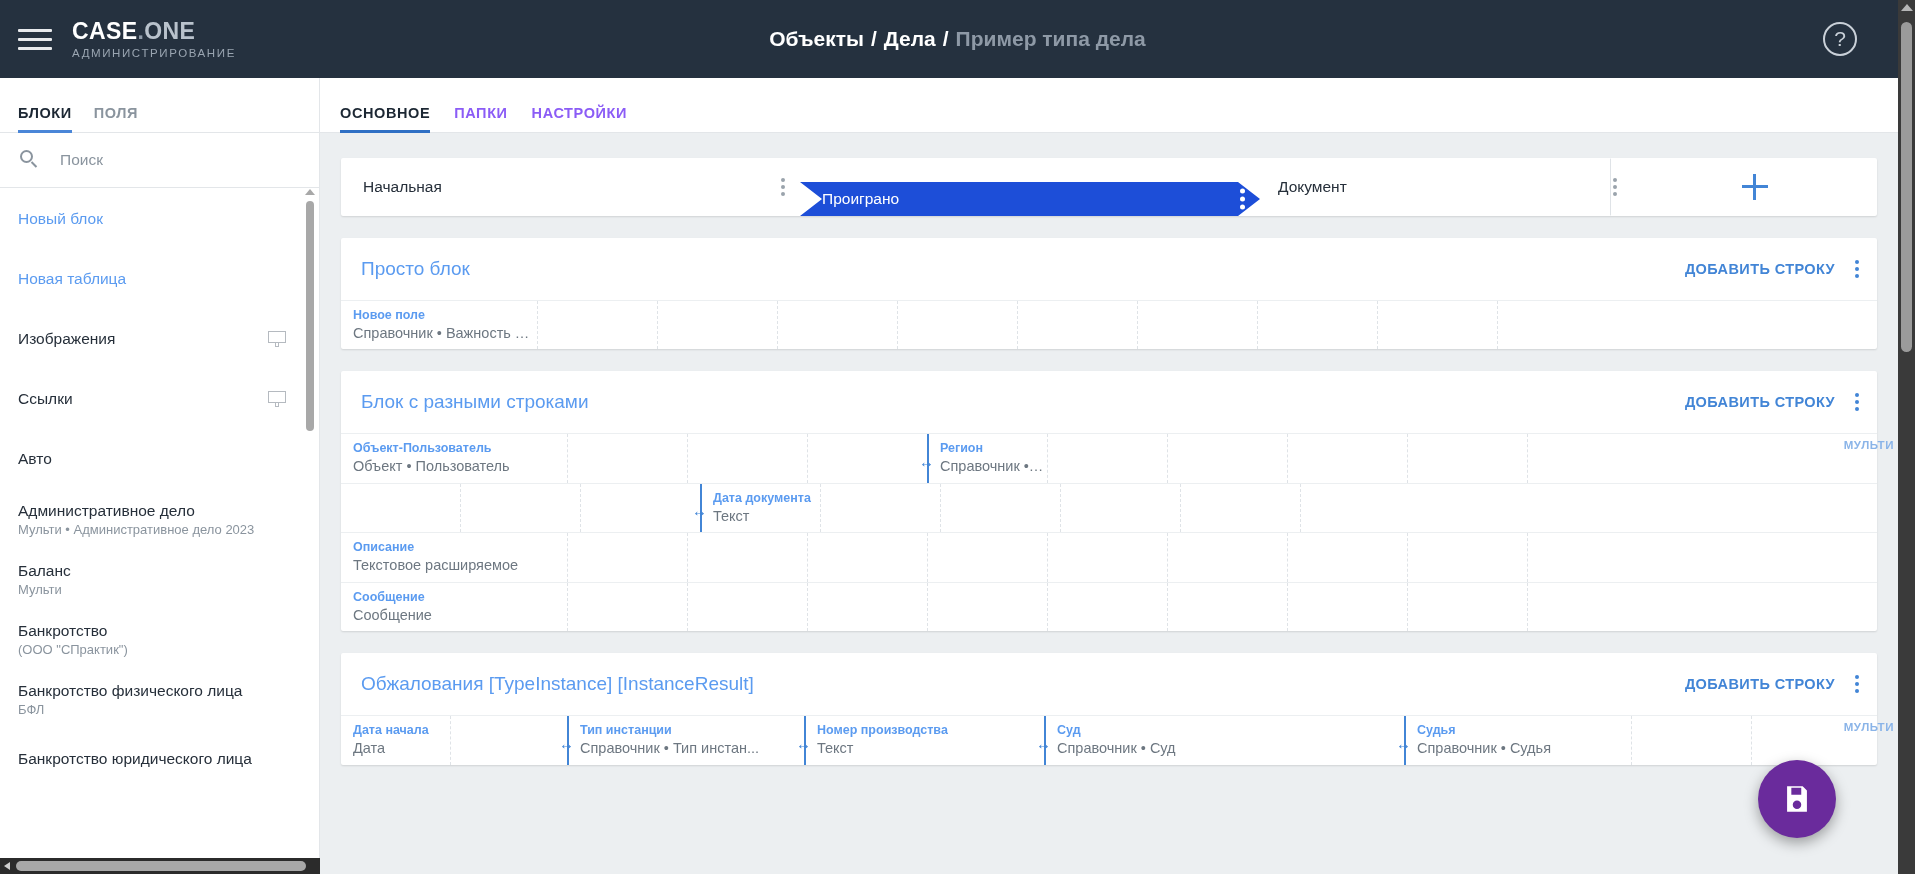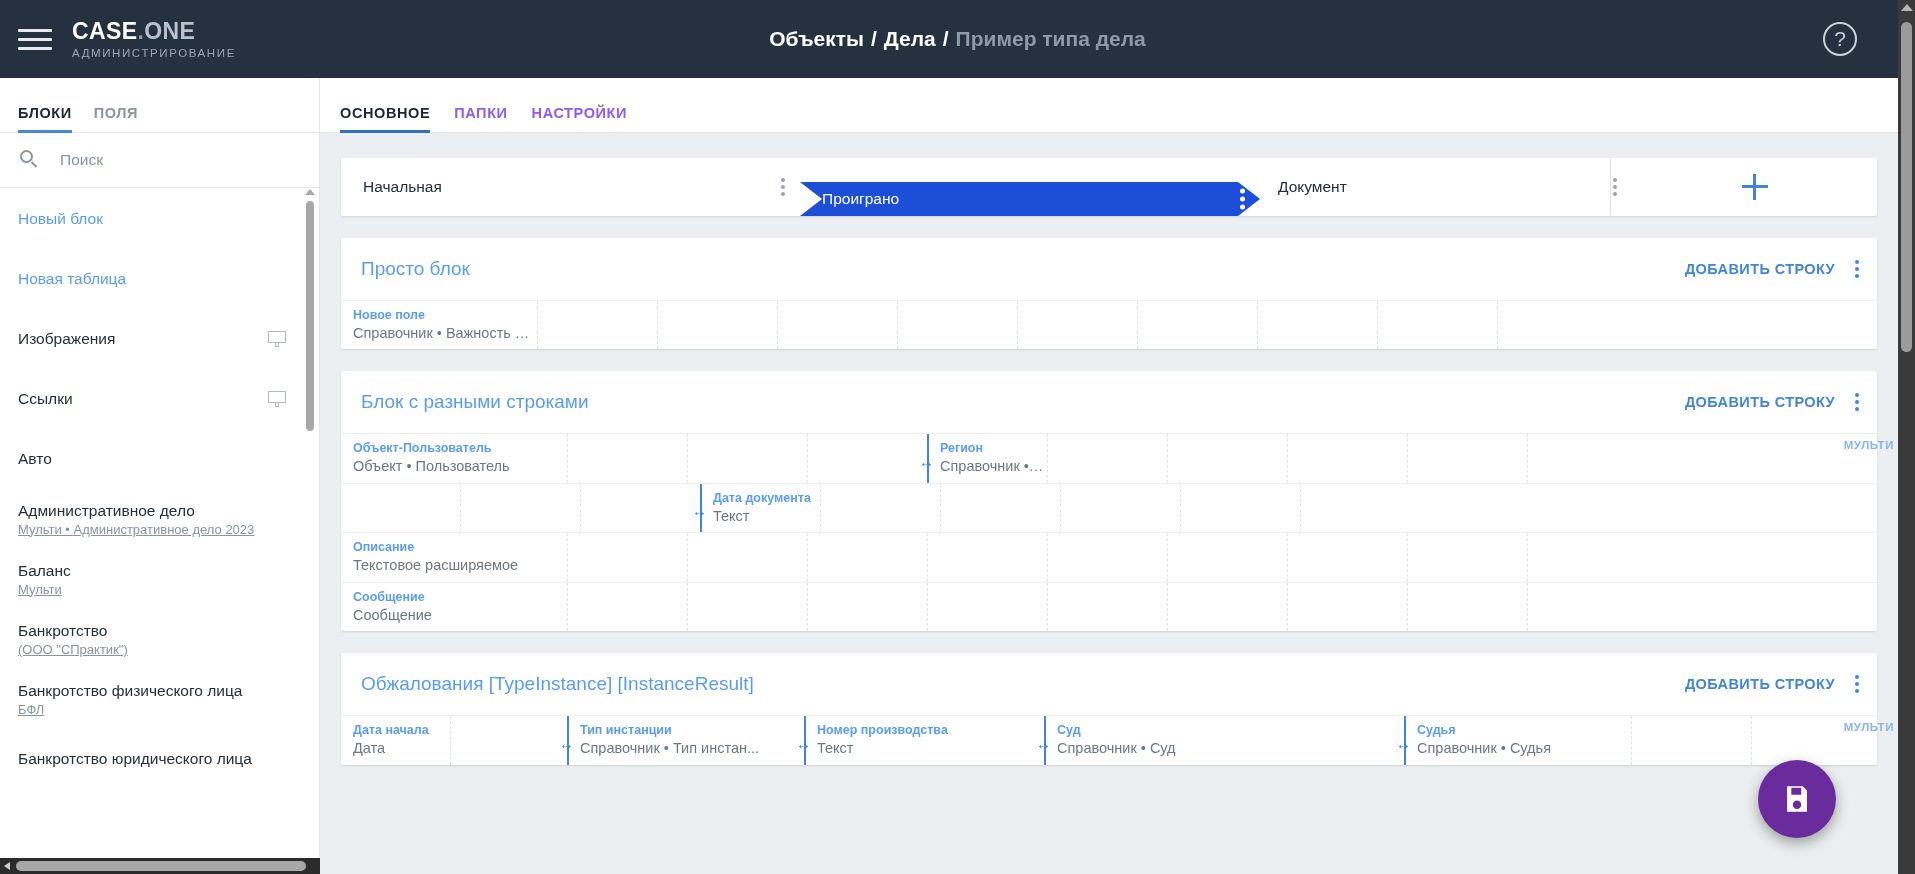--- a/index.html
+++ b/index.html
@@ -76,21 +76,21 @@
     transform:rotate(-45deg); left:13px; top:11px; }
   .search-ph { color:#8a949e; font-size:15.5px; }
 
   .side-list { position:absolute; top:111px; left:0; width:320px; height:600px;
     overflow:hidden; }
   .side-item { padding:10px 34px 10px 18px; min-height:60px; display:flex;
     align-items:center; justify-content:space-between; cursor:pointer; }
   .si-text { display:flex; flex-direction:column; gap:2px; }
   .si-title { font-size:15.5px; color:#262f3a; }
   .si-title.link { color:#5b9bf0; }
-  .si-sub { font-size:13px; color:#8a949e;text-decoration:underline; }
+  .si-sub { font-size:13px; color:#8a949e; }
   .monitor-ico { width:18px;height:16px; position:relative; flex:none; opacity:.55;}
   .monitor-ico i { position:absolute; left:0; top:0; width:18px; height:12px;
     border:1.6px solid #79838d; }
   .monitor-ico b { position:absolute; left:7px; top:12px; width:4px; height:4px;
     border-bottom:1.6px solid #79838d; border-left:1.6px solid #79838d;
     border-right:1.6px solid #79838d; }
   .side-vscroll { position:absolute; right:6px; top:0; width:8px; height:669px; }
   .side-vscroll .up { position:absolute; top:0; left:-1px;
     width:0;height:0;border-left:5px solid transparent;border-right:5px solid transparent;
     border-bottom:6px solid #a8a8a8; }

